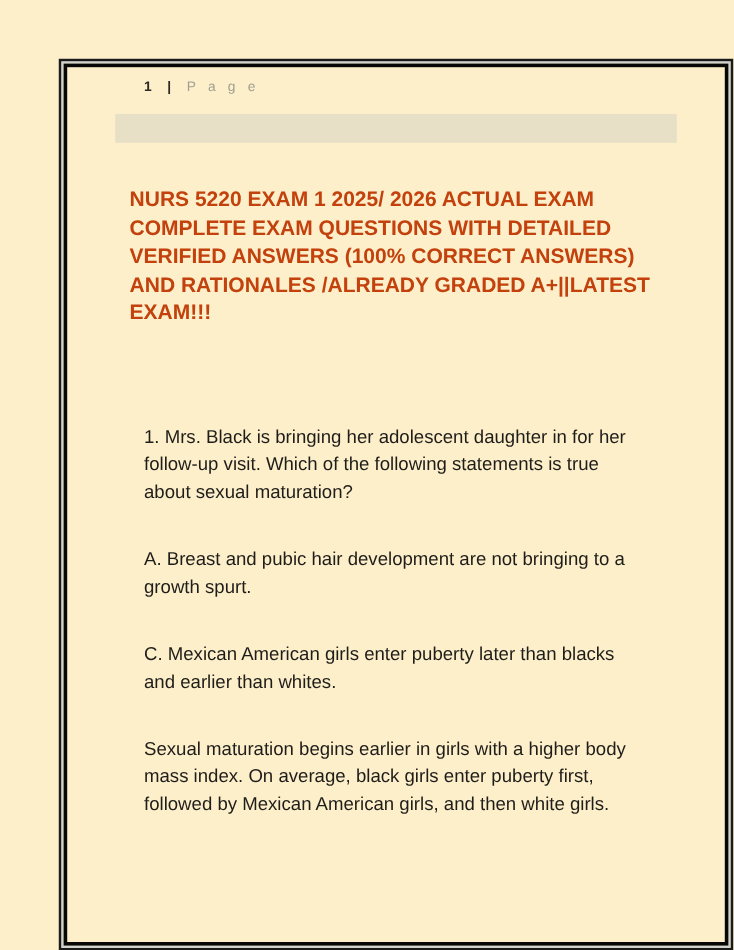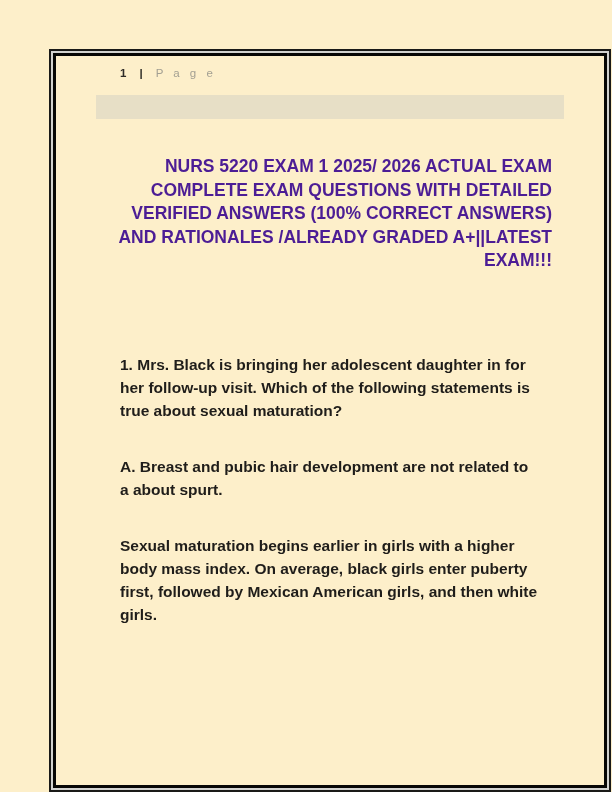--- a/index.html
+++ b/index.html
@@ -39,32 +39,31 @@
   .header .psep { font-weight: bold; color: #2e2b26; padding: 0 1px; }
   .header .plabel { color: #a29f92; letter-spacing: 3.5px; }
   .header-rule {
     height: 1px;
     background: #e7dfc6;
     margin-top: 3px;
   }
   .title {
     margin-top: 24px;
     margin-bottom: 44px;
-    text-align: right;
-    color: #4c1d95;
+    text-align: left;
+    color: #c2410c;
     font-size: 17.5px;
     font-weight: bold;
     line-height: 23.5px;
   }
   .body-text p {
     font-size: 15.5px;
     line-height: 23px;
     color: #1f1d1a;
     margin-bottom: 9px;
-    font-weight: bold;
   }
   .rationale {
   }
   mark.answer-highlight {
     background: #ffff00;
     color: #1f1d1a;
   }
 </style>
 </head>
 <body>
@@ -75,19 +74,20 @@
 
       <div class="header">
         <span class="pnum">1</span><span class="psep">|</span><span class="plabel">P a g e</span>
       </div>
       <div class="header-rule"></div>
 
       <h1 class="title">NURS 5220 EXAM 1 2025/ 2026 ACTUAL EXAM COMPLETE EXAM QUESTIONS WITH DETAILED VERIFIED ANSWERS (100% CORRECT ANSWERS) AND RATIONALES /ALREADY GRADED A+||LATEST EXAM!!!</h1>
 
       <div class="body-text">
         <p>1. Mrs. Black is bringing her adolescent daughter in for her follow-up visit. Which of the following statements is true about sexual maturation?</p>
-        <p>A. Breast and pubic hair development are not related to a about spurt.</p>
+        <p>A. Breast and pubic hair development are not bringing to a growth spurt.</p>
+        <p>C. Mexican American girls enter puberty later than blacks and earlier than whites.</p>
         <p class="rationale">Sexual maturation begins earlier in girls with a higher body mass index. On average, black girls enter puberty first, followed by Mexican American girls, and then white girls.</p>
       </div>
 
     </div>
   </div>
 </div>
 
 </body></html>

